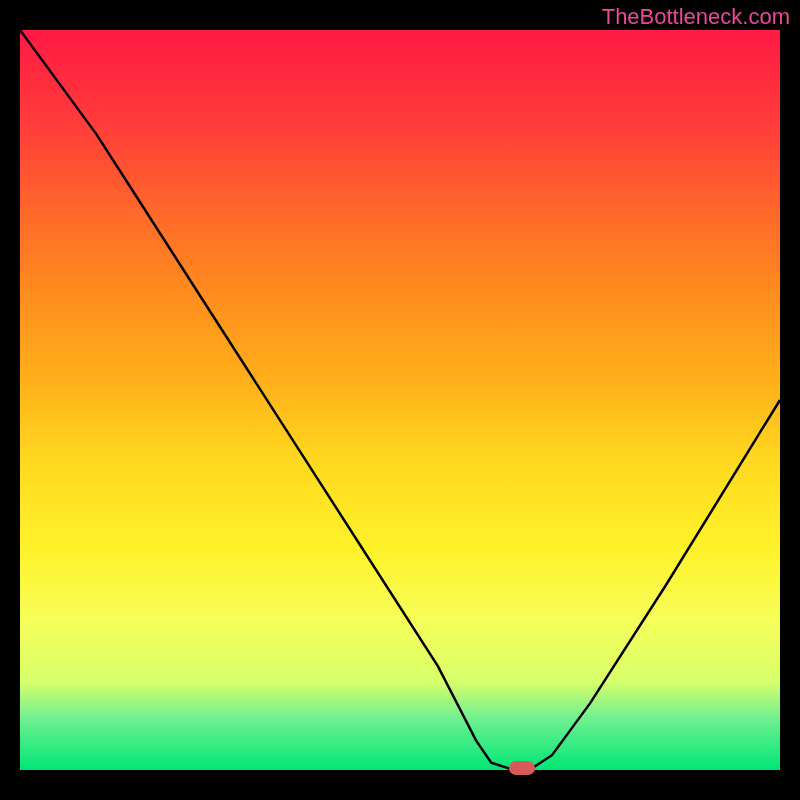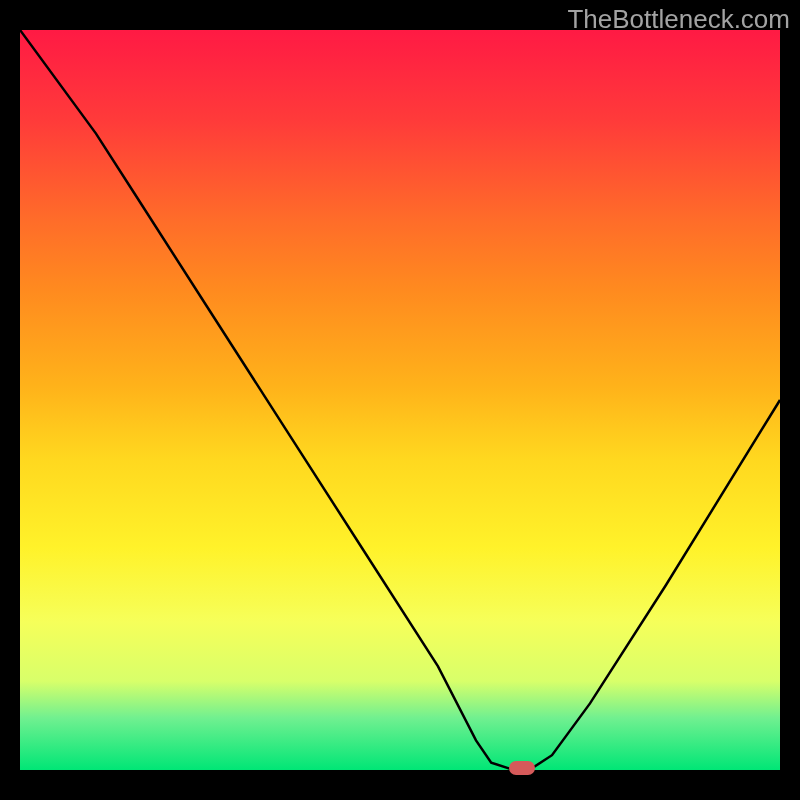--- a/index.html
+++ b/index.html
@@ -8,22 +8,22 @@
     width: 800px;
     height: 800px;
     background: #000;
     position: relative;
     font-family: Arial, sans-serif;
   }
   .watermark {
     position: absolute;
     top: 4px;
     right: 10px;
-    color: #a3a3a3;
-    font-size: 26px;
+    color: #ec4899;
+    font-size: 22px;
     font-weight: normal;
   }
   .plot-area {
     position: absolute;
     left: 20px;
     top: 30px;
     width: 760px;
     height: 740px;
     background: linear-gradient(to bottom,
       #ff1a44 0%,

